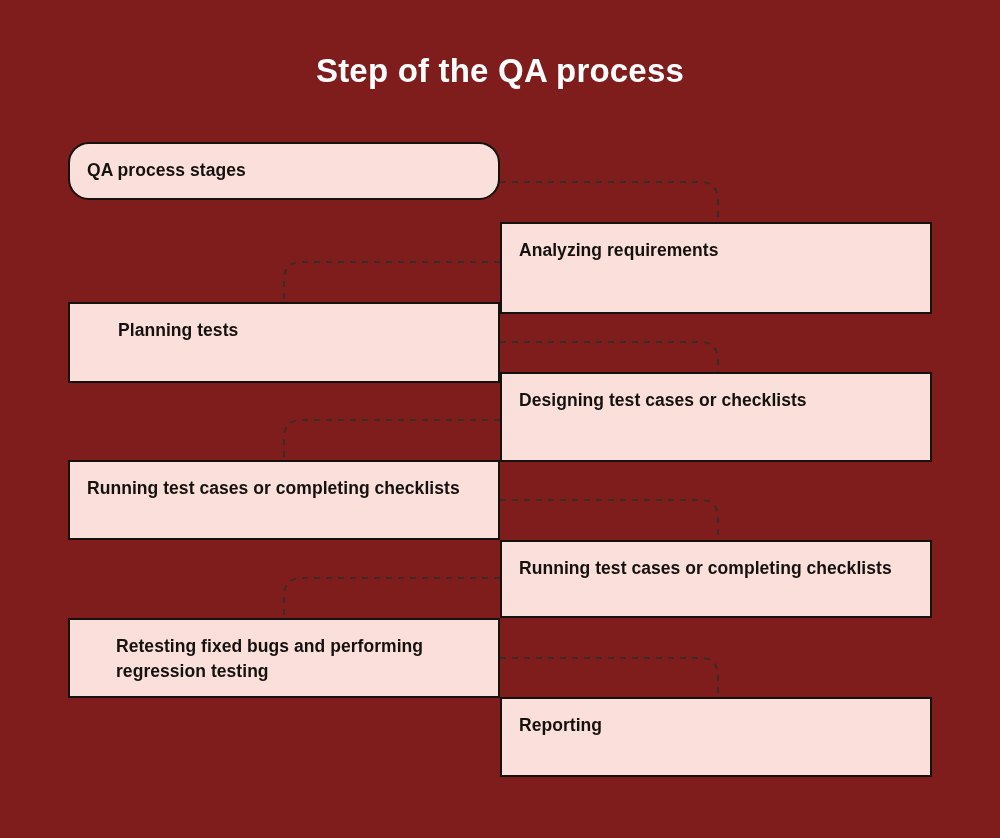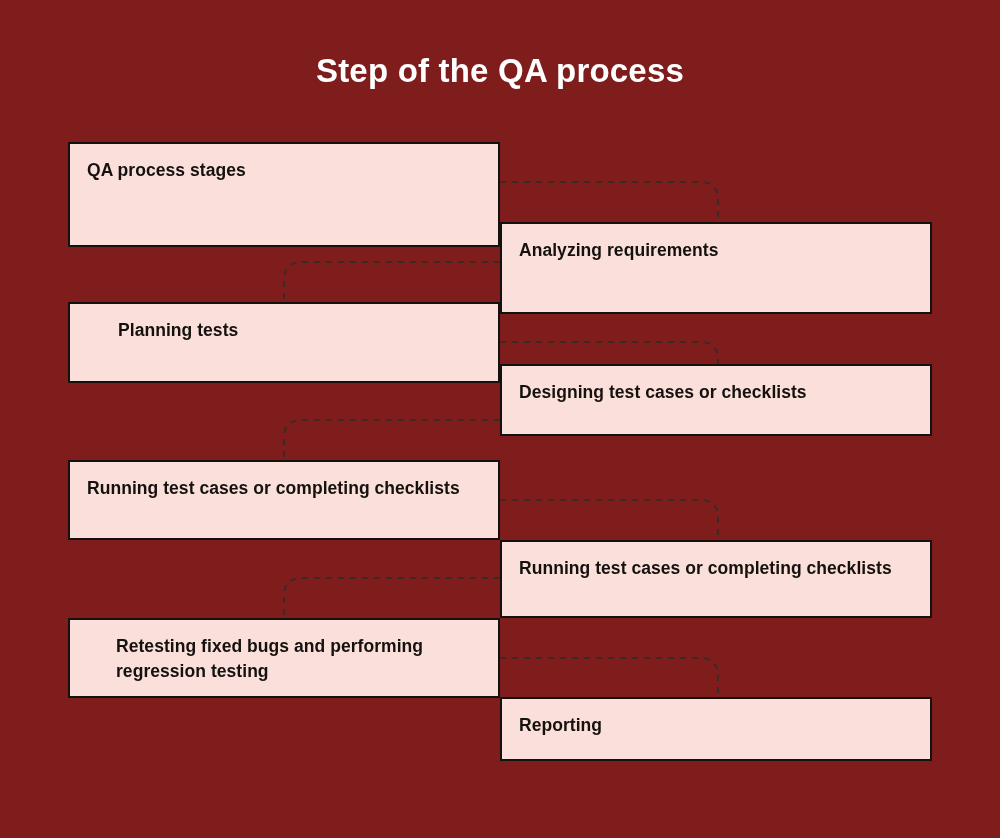--- a/index.html
+++ b/index.html
@@ -58,28 +58,28 @@
     font-weight: bold;
     line-height: 25px;
     letter-spacing: 0.05px;
   }
 
   
   .box-left  { left: 68px; width: 432px; }
   
   .box-right { left: 500px; width: 432px; }
 
-  .row-1 { top: 142px;  height: 105px; }
+  .row-1 { top: 142px;  height: 58px; border-radius: 21px; }
   .row-2 { top: 222px;  height: 92px; }
   .row-3 { top: 302px;  height: 81px; padding-left: 48px; }
-  .row-4 { top: 364px;  height: 72px; }
+  .row-4 { top: 372px;  height: 90px; }
   .row-5 { top: 460px;  height: 80px; }
   .row-6 { top: 540px;  height: 78px; }
   .row-7 { top: 618px;  height: 80px; padding-left: 46px; }
-  .row-8 { top: 697px;  height: 64px; }
+  .row-8 { top: 697px;  height: 80px; }
 </style>
 </head>
 <body>
 
 <div id="canvas">
 
   <div id="title">Step of the QA process</div>
 
   <svg id="connectors" viewBox="0 0 1000 838" xmlns="http://www.w3.org/2000/svg">
     <g fill="none" stroke="#3b2a26" stroke-width="2" stroke-dasharray="6 6">

